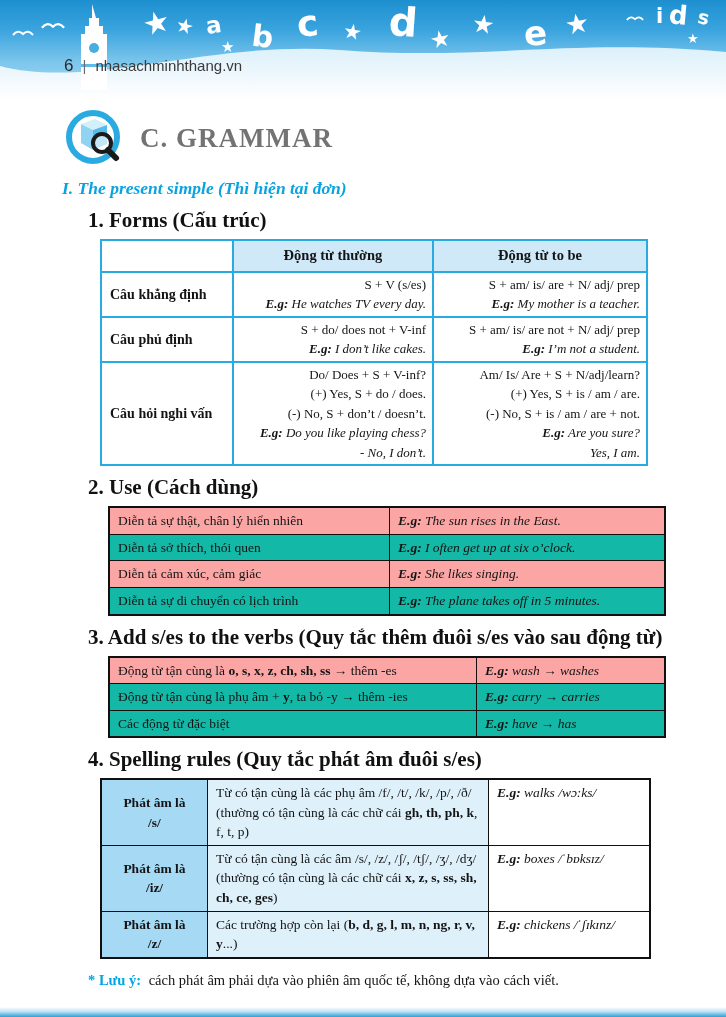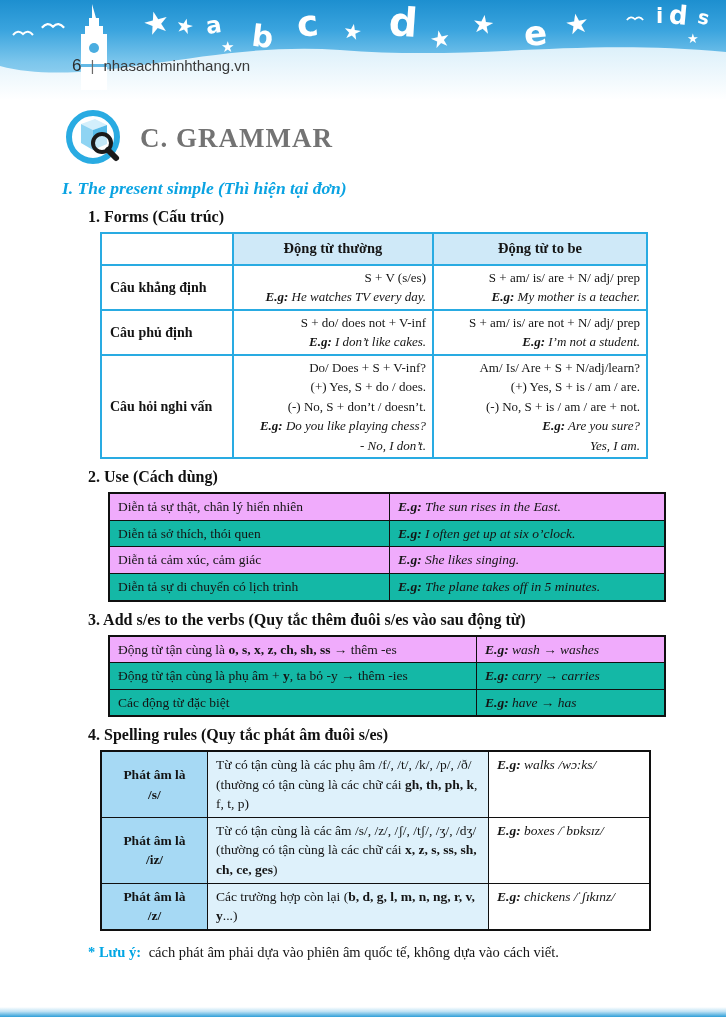--- a/index.html
+++ b/index.html
@@ -3,21 +3,21 @@
 <meta charset="utf-8">
 <style>
   html,body{margin:0;padding:0;background:#fff;}
   .page{position:relative;width:726px;height:1017px;background:#fff;overflow:hidden;
         font-family:"Liberation Serif","DejaVu Serif",serif;color:#141414;}
 
   
   .sky{position:absolute;top:0;left:0;width:726px;height:100px;
        background:linear-gradient(180deg,#1d8fcf 0%,#3aa4de 30%,#7cc6ec 62%,#aeddf5 100%);}
   .sky svg.wave{position:absolute;bottom:0;left:0;display:block;}
-  .site-line{position:absolute;top:56px;left:72px;z-index:3;
+  .site-line{position:absolute;top:56px;left:64px;z-index:3;
              font-family:"Liberation Sans",sans-serif;color:#3a3a3a;font-size:15px;}
   .site-line .pgnum{font-size:17px;color:#2b2b2b;}
   .site-line .sep{color:#6a6a6a;margin:0 9px;}
   .dl,.bl,.st{position:absolute;color:#ffffff;z-index:2;
        font-family:"DejaVu Sans",sans-serif;font-weight:bold;line-height:1;}
   .dl-a{left:206px;top:14px;font-size:23px;transform:rotate(-8deg);}
   .dl-b{left:252px;top:22px;font-size:30px;transform:rotate(7deg);}
   .dl-c{left:297px;top:6px;font-size:36px;transform:rotate(-6deg);}
   .dl-d{left:389px;top:2px;font-size:40px;transform:rotate(4deg);}
   .dl-e{left:524px;top:16px;font-size:34px;transform:rotate(-5deg);}
@@ -34,41 +34,41 @@
   .st7{left:687px;top:32px;font-size:13px;}
   .castle{position:absolute;left:70px;top:4px;z-index:2;}
   .bird{position:absolute;z-index:2;}
   .bird1{left:12px;top:28px;} .bird2{left:40px;top:20px;} .bird3{left:626px;top:14px;}
 
   
   .content{position:absolute;top:100px;left:0;width:726px;}
   .gram-row{display:flex;align-items:center;gap:14px;margin:8px 0 0 64px;height:60px;}
   .gram-title{margin:0;color:#737373;font-size:27px;font-weight:bold;letter-spacing:1px;}
   .section-title{margin:10px 0 0 62px;color:#0aa3e2;font-size:17.5px;font-weight:bold;font-style:italic;}
-  .sub-heading{margin:9px 0 6px 88px;font-size:16px;font-weight:bold;color:#111;}
+  .sub-heading{margin:9px 0 6px 88px;font-size:21px;font-weight:bold;color:#111;}
 
   table{border-collapse:collapse;table-layout:fixed;}
   td,th{vertical-align:middle;word-wrap:break-word;}
 
   
   .t-forms{margin-left:100px;width:546px;font-size:13px;line-height:1.5;}
   .t-forms th,.t-forms td{border:2px solid #29abe2;padding:2px 6px;}
   .t-forms .corner{background:#fff;}
   .t-forms .colhead{background:#cfe9f8;font-size:14.5px;font-weight:bold;text-align:center;padding:4px 2px;}
   .t-forms .rowlabel{background:#fff;font-weight:bold;font-size:14px;text-align:left;padding-left:8px;}
   .t-forms td{vertical-align:middle;background:#fff;text-align:right;}
   .line{margin:0;}
   .cont{font-style:italic;padding-left:34px;}
   .eg-label{font-weight:bold;font-style:italic;}
   .eg-text{font-style:italic;}
 
   
   .t-dark{font-size:13.5px;line-height:1.45;border:2px solid #101010;}
   .t-dark th,.t-dark td{border:1px solid #101010;padding:3px 8px;}
-  .row-light{background:#f0abfc;}
+  .row-light{background:#fca5a5;}
   .row-medium{background:#14b8a6;}
   .t-use{margin-left:108px;width:537px;}
   .t-use td.c-use{width:263px;}
   .t-use td.c-eg{width:258px;}
   .t-adds{margin-left:108px;width:537px;}
   .t-adds td.c-rule{width:350px;}
   .t-adds td.c-eg{width:171px;}
   .t-spell{margin-left:100px;width:545px;}
   .t-spell th.sound{width:89px;background:#a6d9f4;font-weight:bold;text-align:center;font-size:13.5px;}
   .t-spell td.desc{width:264px;background:#def1fb;vertical-align:middle;}

